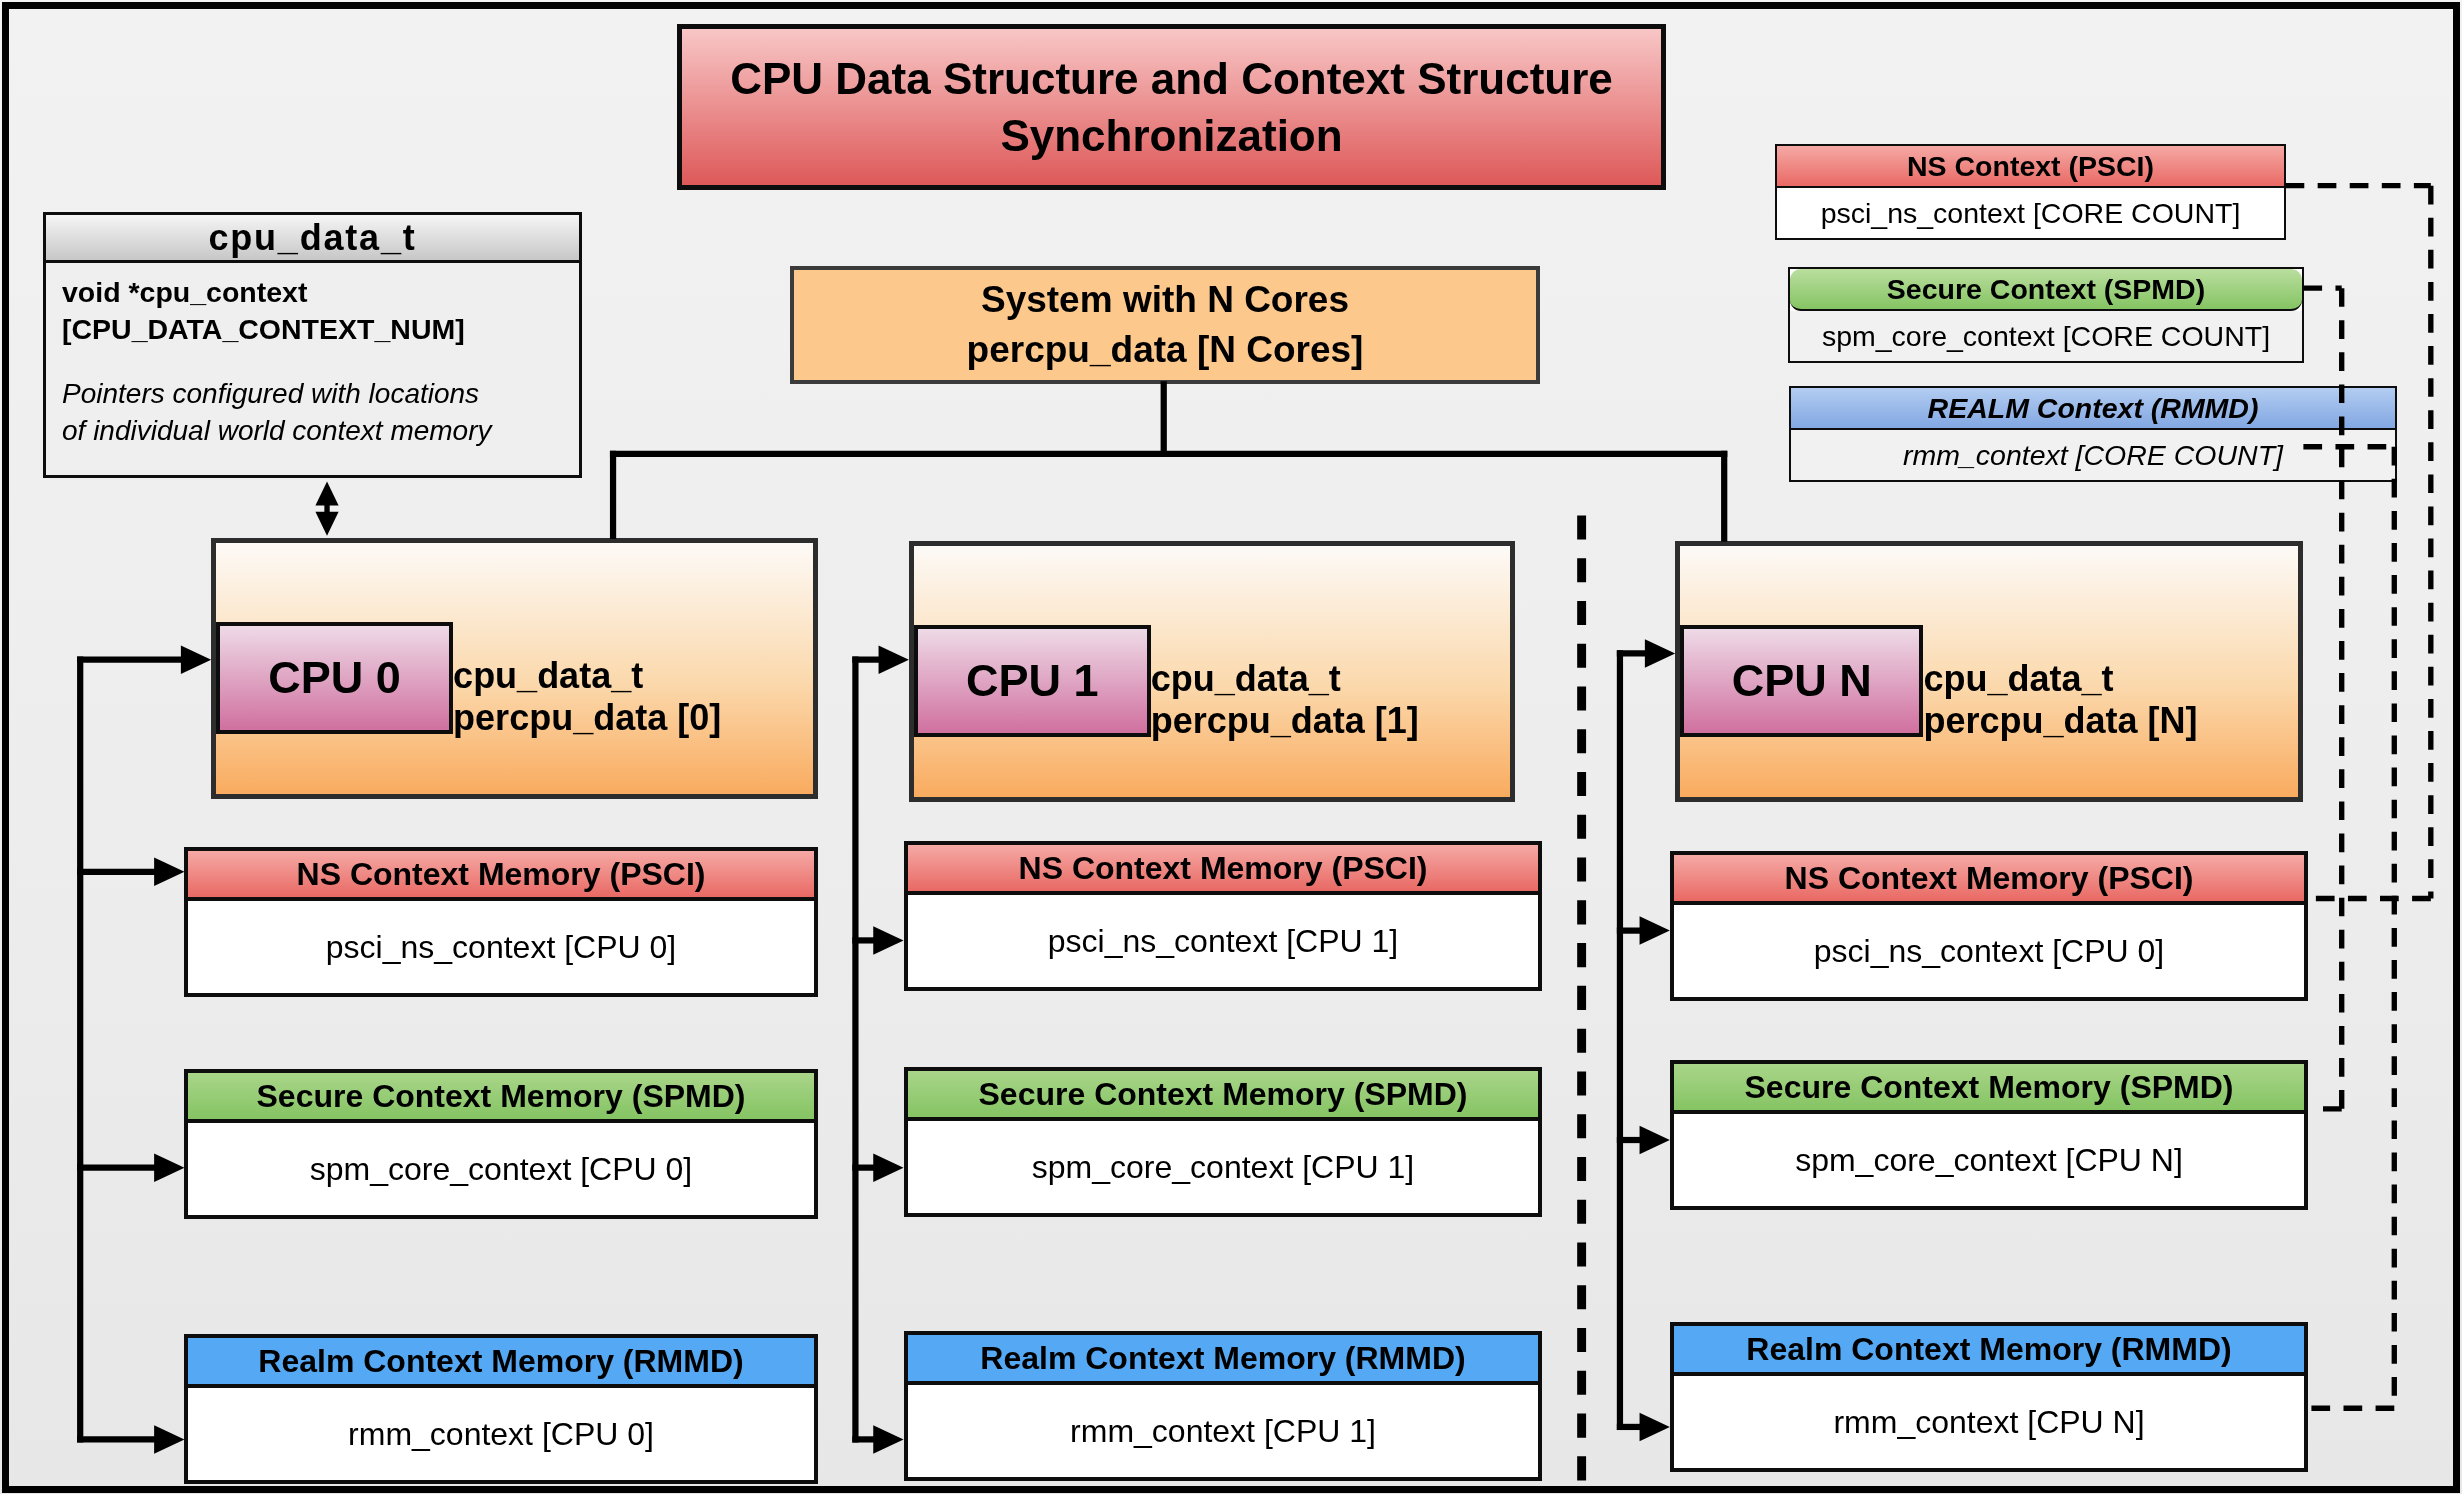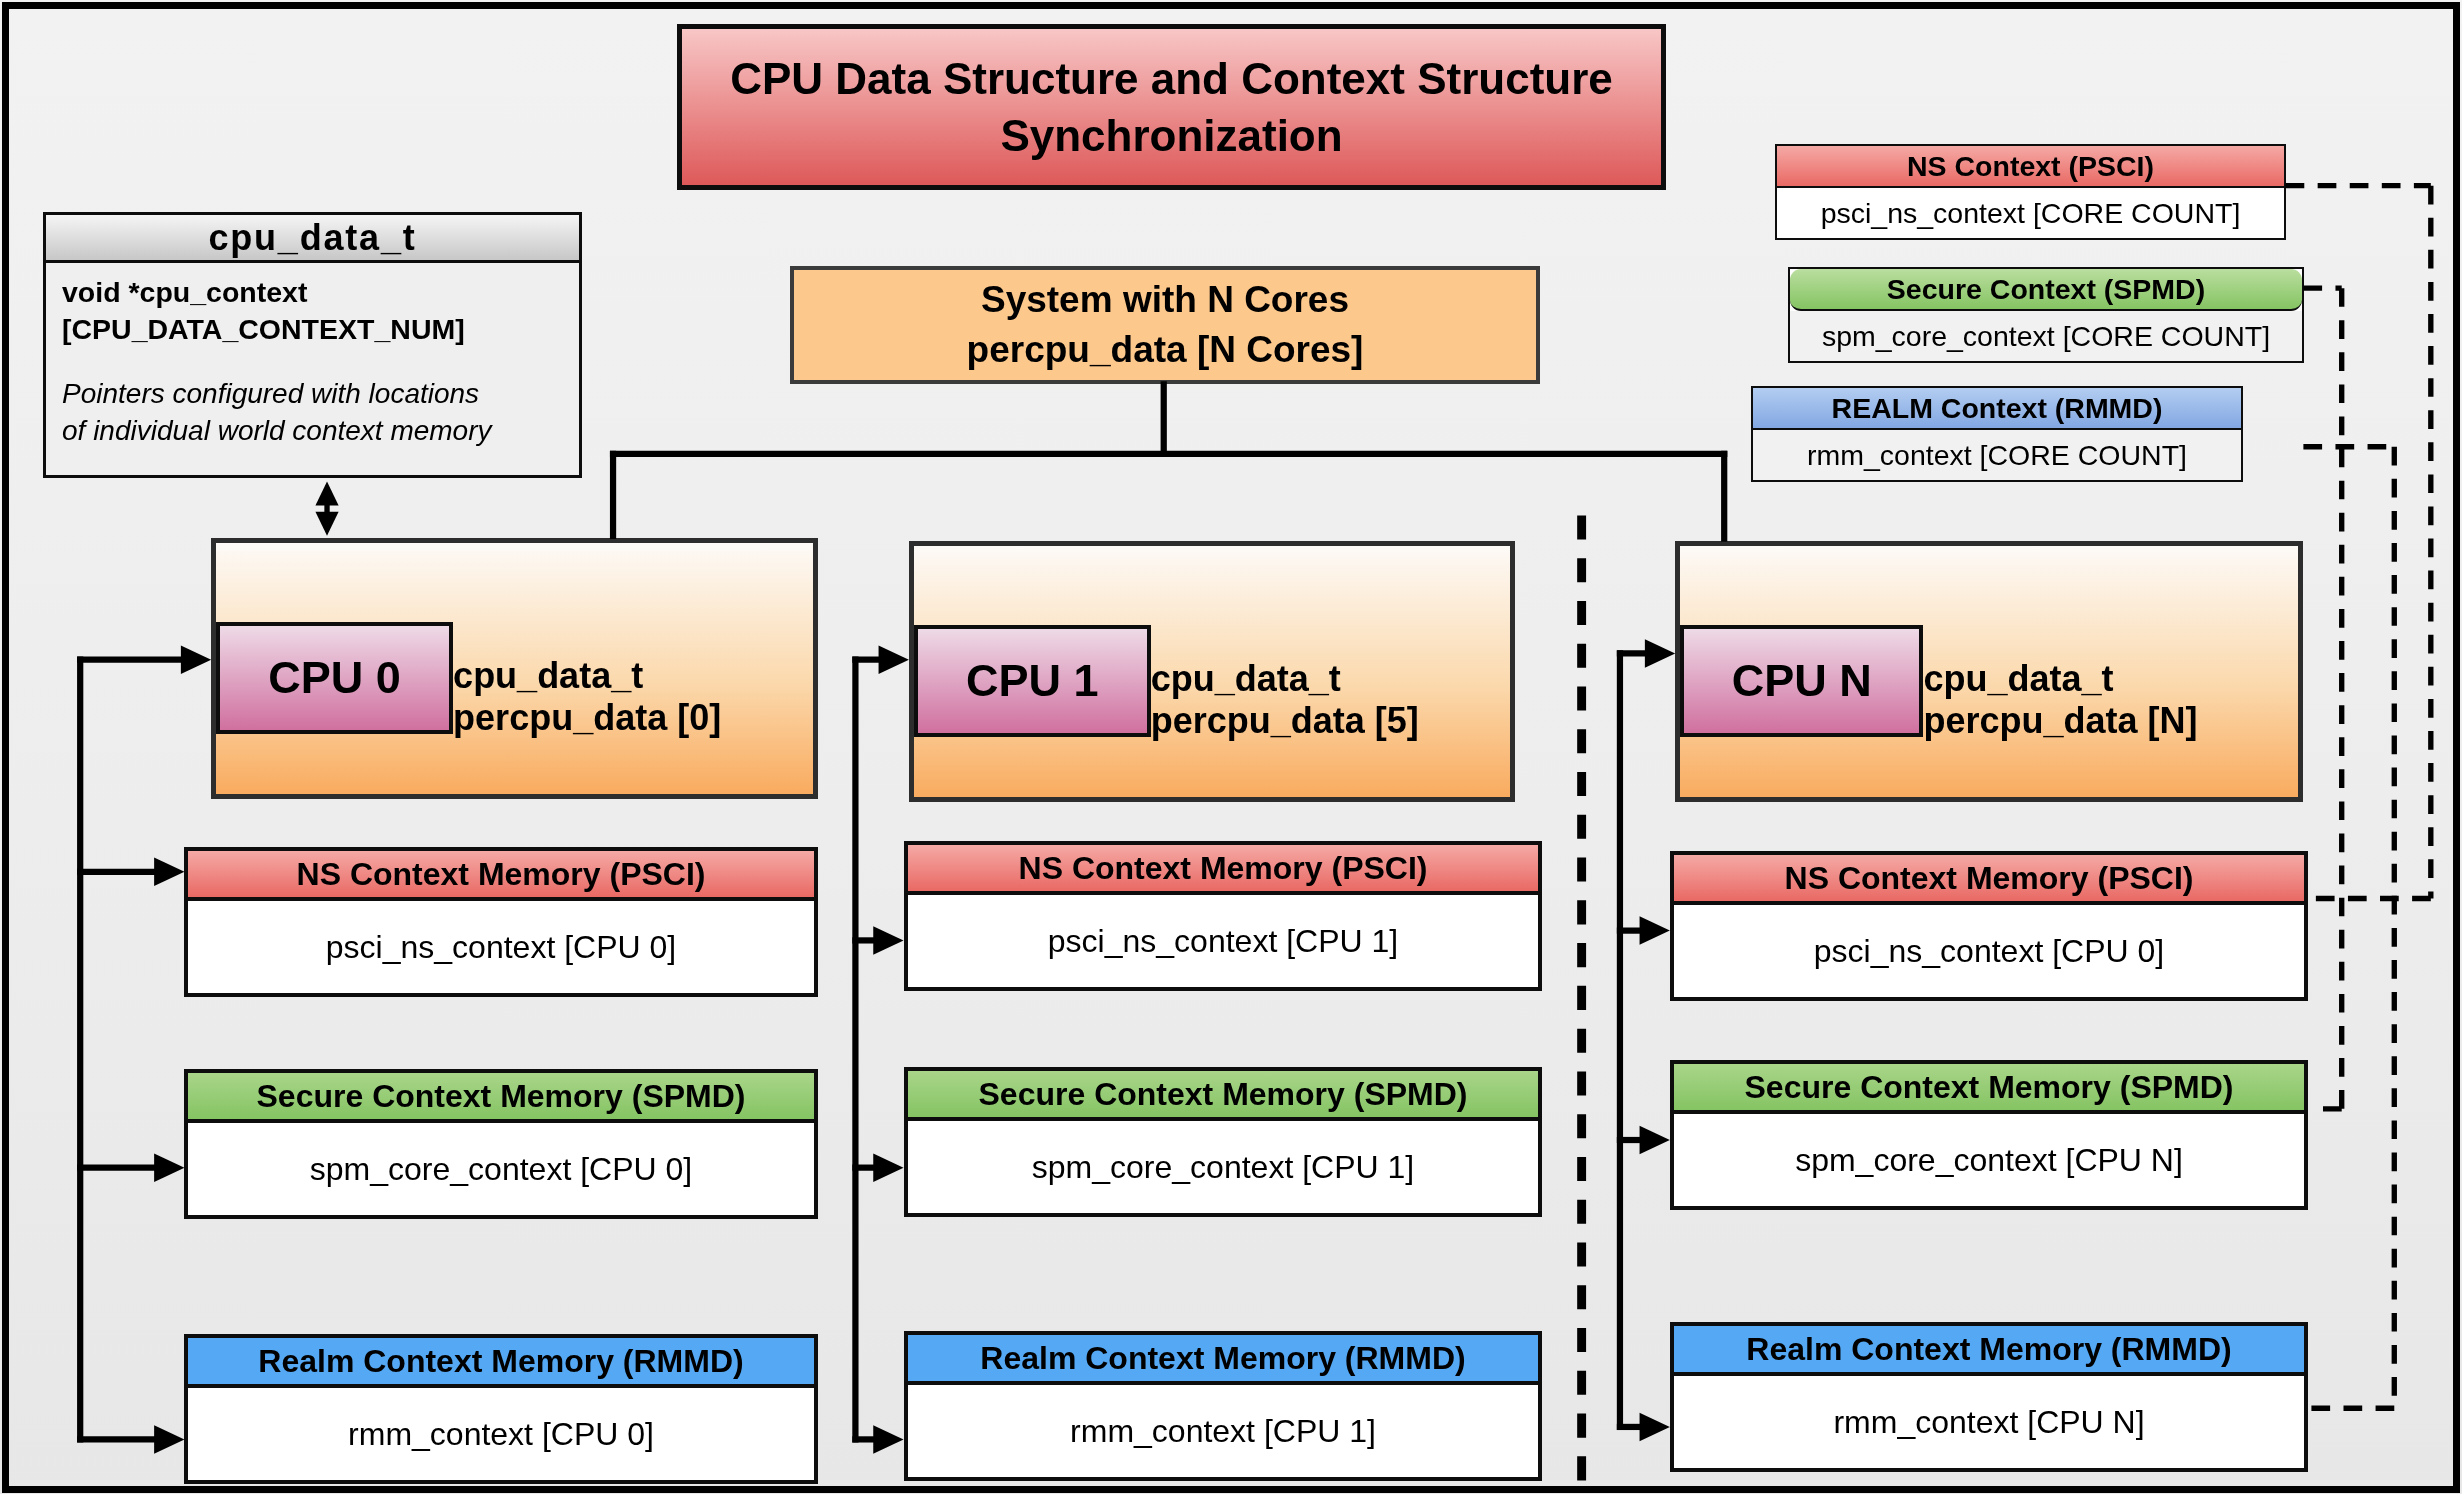--- a/index.html
+++ b/index.html
@@ -49,21 +49,21 @@
 
   
   .legbox{position:absolute;border:2.7px solid #0d0d0d;box-sizing:border-box;z-index:10;background:#fff;}
   .legbox .hd{height:40px;border-bottom:2.7px solid #0d0d0d;font-weight:bold;font-size:28.5px;}
   .legbox .bd{height:50px;font-size:28.5px;background:#fff;}
   .leg-ns{left:1775px;top:144px;width:511px;}
   .leg-ns .hd{background:linear-gradient(180deg,var(--red-top,#f5a9a5),var(--red-bottom,#e96964));}
   .leg-secure{left:1788px;top:267px;width:516px;}
   .leg-secure .hd{background:linear-gradient(180deg,var(--green-top,#bade9f),var(--green-bottom,#85c463));border-radius:11px;}
   .leg-secure .bd{background:#f1f1f1;}
-  .leg-realm{left:1751px;top:386px;width:492px;}
+  .leg-realm{left:1789px;top:386px;width:608px;font-style:italic;}
   .leg-realm .hd{background:linear-gradient(180deg,var(--blue-legend-top,#b3cdf1),var(--blue-legend-bottom,#82a7e2));}
   .leg-realm .bd{background:#f1f1f1;}
 
   
   .cpu-box{
     position:absolute;height:261px;border:5.3px solid #2d2d2d;box-sizing:border-box;
     background:linear-gradient(180deg,#fdfaf7 0%, #fbd9ad 55%, var(--orange-bottom,#f9ab5f) 100%);
     display:flex;flex-direction:row;align-items:center;padding-top:18.7px;z-index:10;
   }
   .cpu-box .chip{
@@ -213,21 +213,21 @@
     <div class="hd">Secure Context Memory (SPMD)</div>
     <div class="bd">spm_core_context [CPU 0]</div>
   </div>
   <div class="membox mem-blue c0-realm">
     <div class="hd">Realm Context Memory (RMMD)</div>
     <div class="bd">rmm_context [CPU 0]</div>
   </div>
 
   <div class="cpu-box cpu1">
     <div class="chip">CPU 1</div>
-    <div class="cpu-data-label">cpu_data_t percpu_data [5]</div>
+    <div class="cpu-data-label">cpu_data_t percpu_data [1]</div>
   </div>
   <div class="membox mem-red c1-ns">
     <div class="hd">NS Context Memory (PSCI)</div>
     <div class="bd">psci_ns_context [CPU 1]</div>
   </div>
   <div class="membox mem-green c1-sec">
     <div class="hd">Secure Context Memory (SPMD)</div>
     <div class="bd">spm_core_context [CPU 1]</div>
   </div>
   <div class="membox mem-blue c1-realm">

